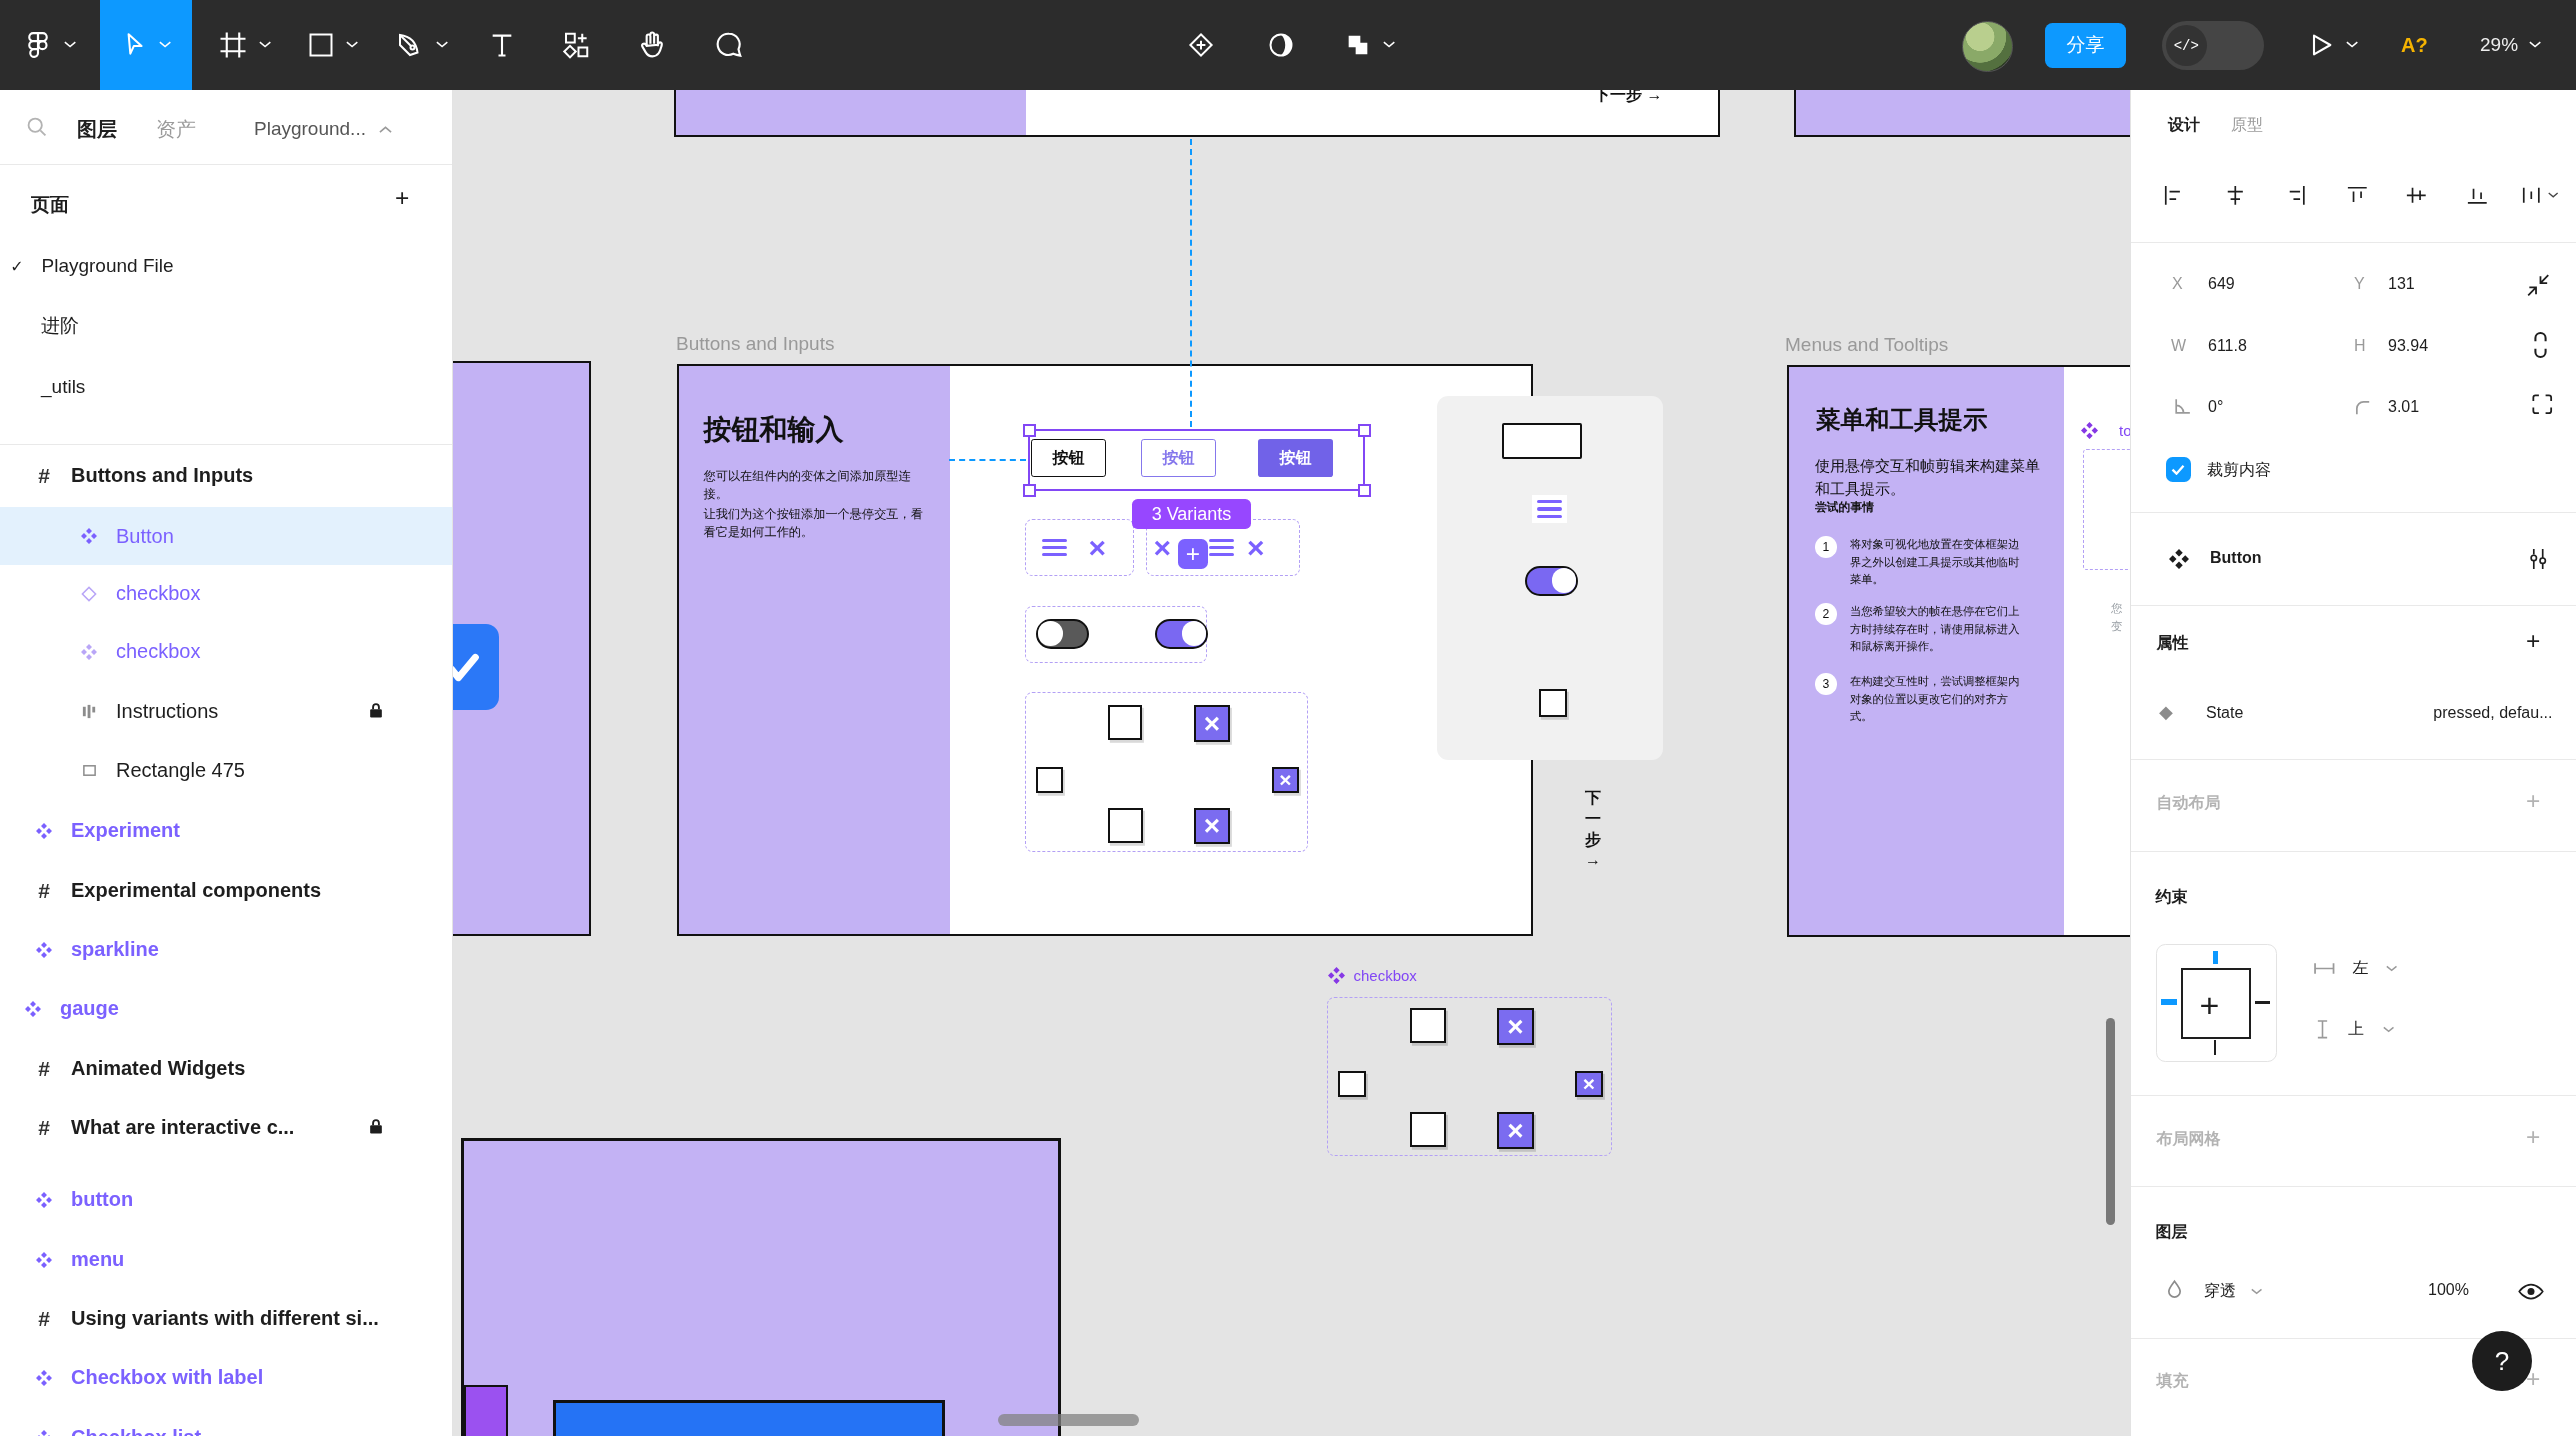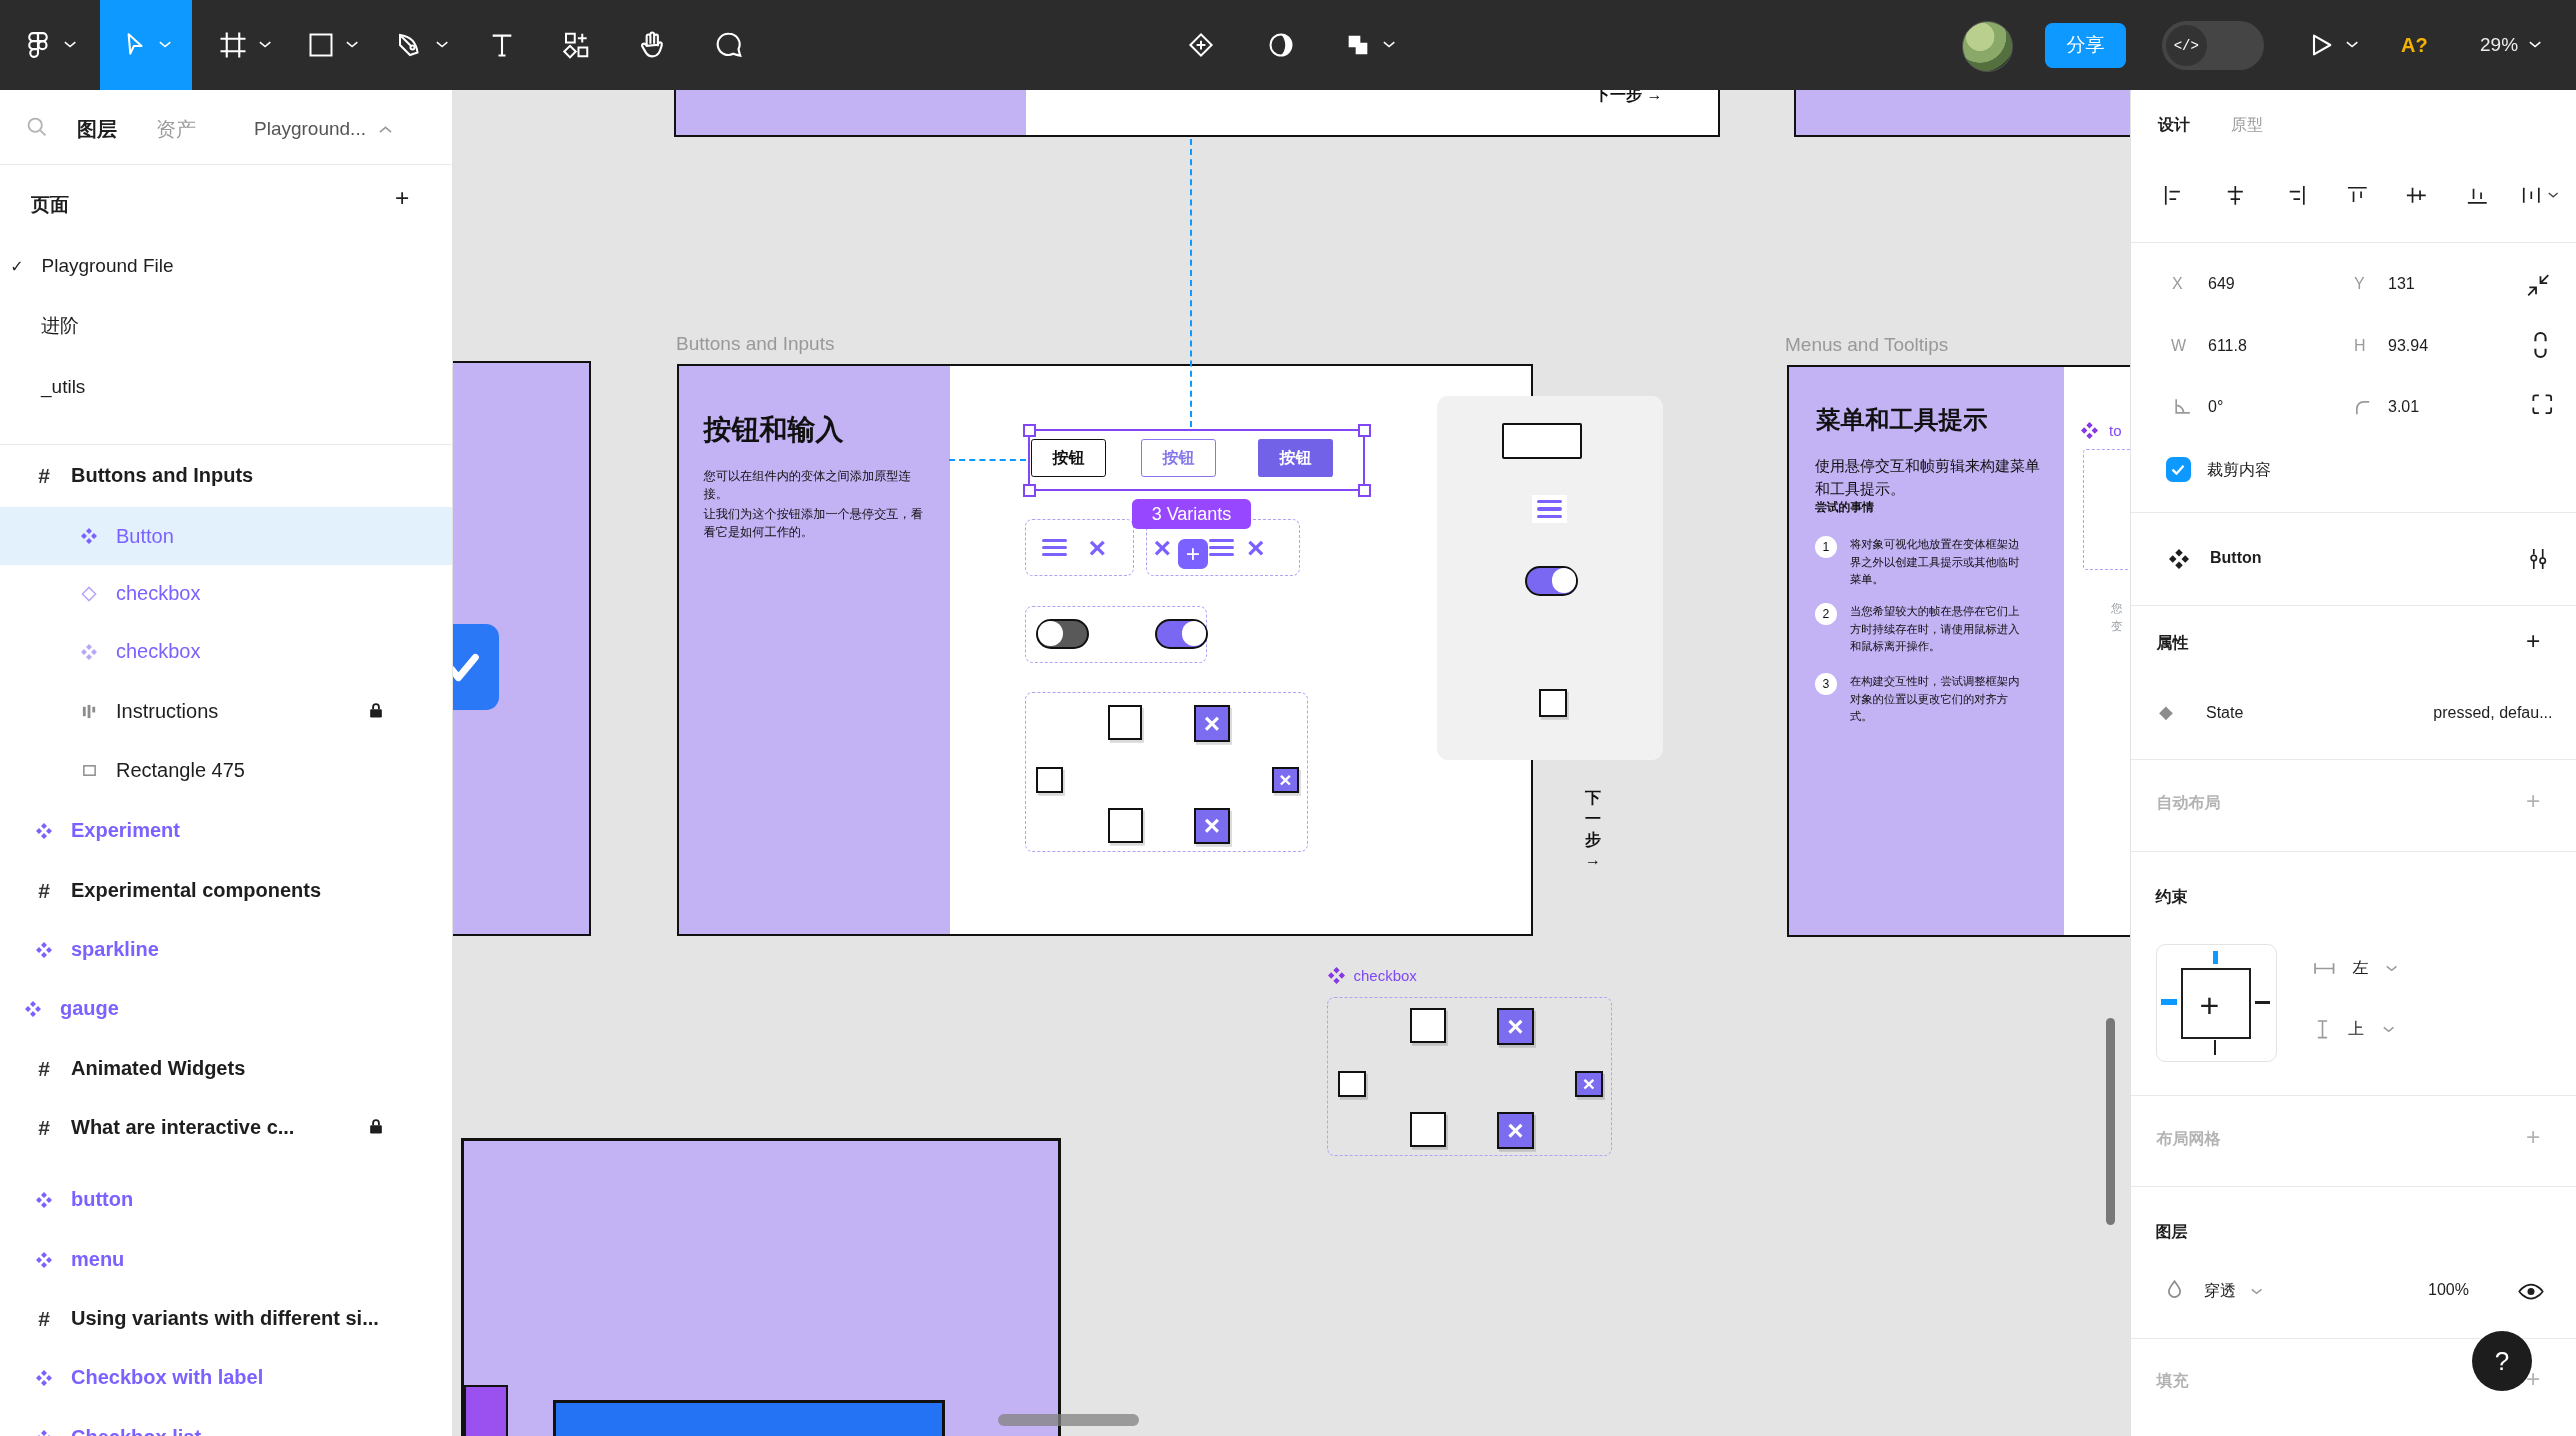--- a/index.html
+++ b/index.html
@@ -443,21 +443,21 @@
         <div class="abs" style="left:27px;top:36px;font-size:24.5px;font-weight:bold;color:#111">菜单和工具提示</div>
         <div class="abs" style="left:26px;top:87px;width:237px;font-size:15px;line-height:1.55;color:#111">使用悬停交互和帧剪辑来构建菜单和工具提示。</div>
         <div class="abs" style="left:26px;top:133px;font-size:11.8px;font-weight:bold;color:#111">尝试的事情</div>
         <span class="step-circle" style="left:26px;top:169px">1</span>
         <div class="step-text" style="left:61px;top:169px">将对象可视化地放置在变体框架边界之外以创建工具提示或其他临时菜单。</div>
         <span class="step-circle" style="left:26px;top:236px">2</span>
         <div class="step-text" style="left:61px;top:236px">当您希望较大的帧在悬停在它们上方时持续存在时，请使用鼠标进入和鼠标离开操作。</div>
         <span class="step-circle" style="left:26px;top:306px">3</span>
         <div class="step-text" style="left:61px;top:306px">在构建交互性时，尝试调整框架内对象的位置以更改它们的对齐方式。</div>
       </div>
-      <div class="abs" style="left:292px;top:55px;display:flex;align-items:center;gap:11px">
+      <div class="abs" style="left:292px;top:55px;display:flex;align-items:center;gap:21px">
         <svg width="17" height="17" viewBox="0 0 16 16" fill="#8638e5">
             <path d="M8 0l3 3-3 3-3-3zM3 5l3 3-3 3-3-3zM13 5l3 3-3 3-3-3zM8 10l3 3-3 3-3-3z"></path>
           </svg>
         <span style="color:#8247f5;font-size:15px">to</span>
       </div>
       <div class="dash-box" style="left:294px;top:82px;width:141px;height:121px;border-radius:3.8px"></div>
       <div class="abs" style="left:322px;top:232px;font-size:11.3px;line-height:1.6;color:#9aa0a6">
         <div>您</div>
         <div>变</div>
       </div>
@@ -481,21 +481,21 @@
     <div class="fig-frame p-panel" style="left:8.5px;top:1048px;width:600px;height:395px;background:#c3b2f4;border-width:3.8px">
       <div class="abs" style="left:0px;top:244px;width:44px;height:75px;background:#9b51f0;border:2.8px solid #111;box-sizing:border-box"></div>
       <div class="abs" style="left:89px;top:259px;width:392px;height:56px;background:#2573f5;border:3.3px solid #111;box-sizing:border-box"></div>
     </div>
 
     <div class="abs" style="left:546px;top:1324px;width:141px;height:12.2px;background:rgba(130,130,130,.75);border-radius:6.6px"></div>
     <div class="abs" style="left:1654px;top:928px;width:8.5px;height:207px;background:#787878;border-radius:4.7px"></div>
   </main>
 
   <aside class="inspector">
-    <span class="abs hdr" style="left:27px;top:25.4px">设计</span>
+    <span class="abs hdr" style="left:37px;top:25.4px">设计</span>
     <span class="abs" style="left:100px;top:25.4px;font-size:16px;color:#9b9b9b">原型</span>
 
     <svg class="abs" style="left:31px;top:94px" width="22.6" height="22.6" viewBox="0 0 24 24" stroke="#1e1e1e" stroke-width="1.8">
         <path d="M4 2v20M8 8h11M8 16h7" fill="none"></path>
       </svg>
     <svg class="abs" style="left:93px;top:94px" width="22.6" height="22.6" viewBox="0 0 24 24" stroke="#1e1e1e" stroke-width="1.8">
         <path d="M12 2v20M4 8h16M7 16h10" fill="none"></path>
       </svg>
     <svg class="abs" style="left:154px;top:94px" width="22.6" height="22.6" viewBox="0 0 24 24" stroke="#1e1e1e" stroke-width="1.8">
         <path d="M20 2v20M5 8h11M9 16h7" fill="none"></path>

